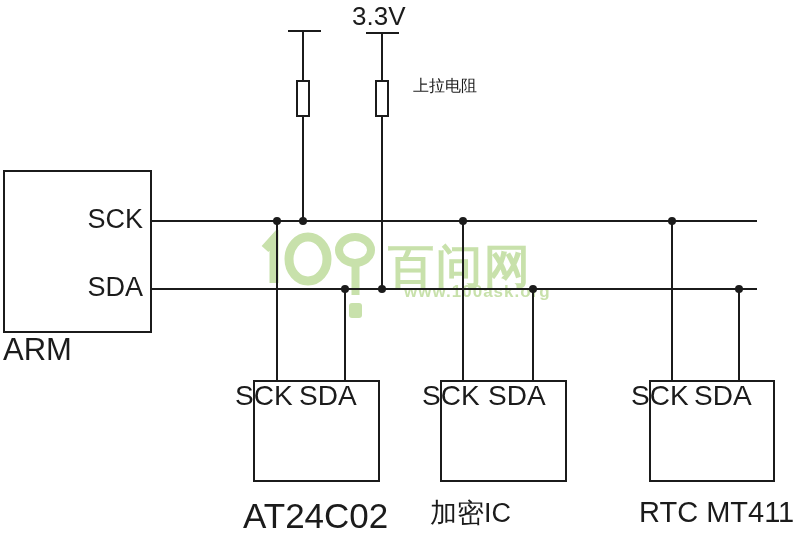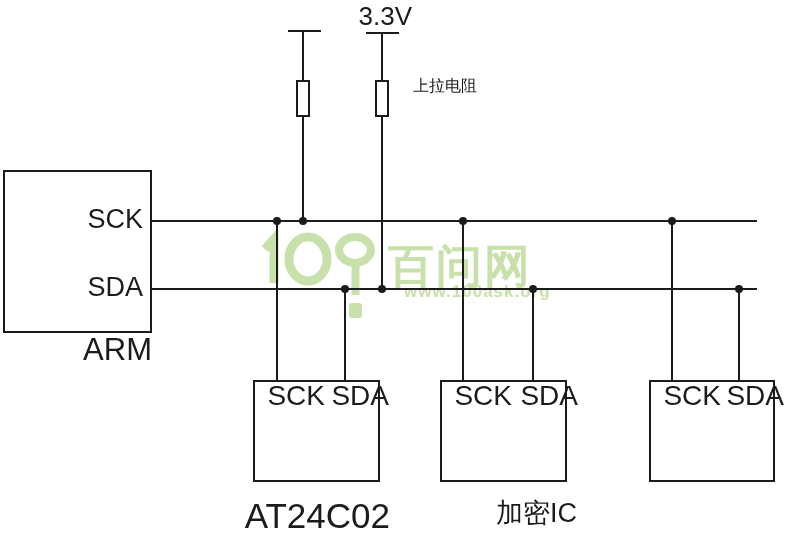--- a/index.html
+++ b/index.html
@@ -20,21 +20,21 @@
   }
   .wm-logo { position:absolute; left:258px; top:230px; color:var(--wm); }
   
   .ckt { position:absolute; inset:0; z-index:1; }
   .h { position:absolute; height:2px; background:var(--line); }
   .v { position:absolute; width:2px; background:var(--line); }
   .box { position:absolute; border:2px solid var(--line); background:transparent; }
   .res { position:absolute; width:10px; height:33px; border:2px solid var(--line); background:#fff; }
   .dot { position:absolute; width:8px; height:8px; border-radius:50%; background:var(--line); }
   .lbl { position:absolute; color:var(--line); line-height:1.1; white-space:nowrap; }
-  .ctr { text-align:right; }
+  .ctr { text-align:left; }
   .rt  { text-align:right; }
 </style>
 </head>
 <body>
 
 <div class="canvas">
 
   <div class="wm-layer">
     <svg class="wm-logo" width="120" height="100" viewBox="0 0 120 100">
       <path d="M7 19 L16 9 L16 53" fill="none" stroke="currentColor" stroke-width="9"></path>
@@ -89,15 +89,16 @@
     <div class="lbl ctr" style="left:243px;top:497px;width:147px;font-size:35px">AT24C02</div>
 
     <div class="box" style="left:440px;top:380px;width:123px;height:98px"></div>
     <div class="lbl ctr" style="left:422px;top:381px;width:90px;font-size:28px">SCK</div>
     <div class="lbl ctr" style="left:488px;top:381px;width:90px;font-size:28px">SDA</div>
     <div class="lbl ctr" style="left:430px;top:499px;width:147px;font-size:27px">加密IC</div>
 
     <div class="box" style="left:649px;top:380px;width:122px;height:98px"></div>
     <div class="lbl ctr" style="left:631px;top:381px;width:90px;font-size:28px">SCK</div>
     <div class="lbl ctr" style="left:694px;top:381px;width:90px;font-size:28px">SDA</div>
+    <div class="lbl ctr" style="left:639px;top:497px;width:146px;font-size:29px">RTC MT411</div>
 
   </div>
 </div>
 
 </body></html>

